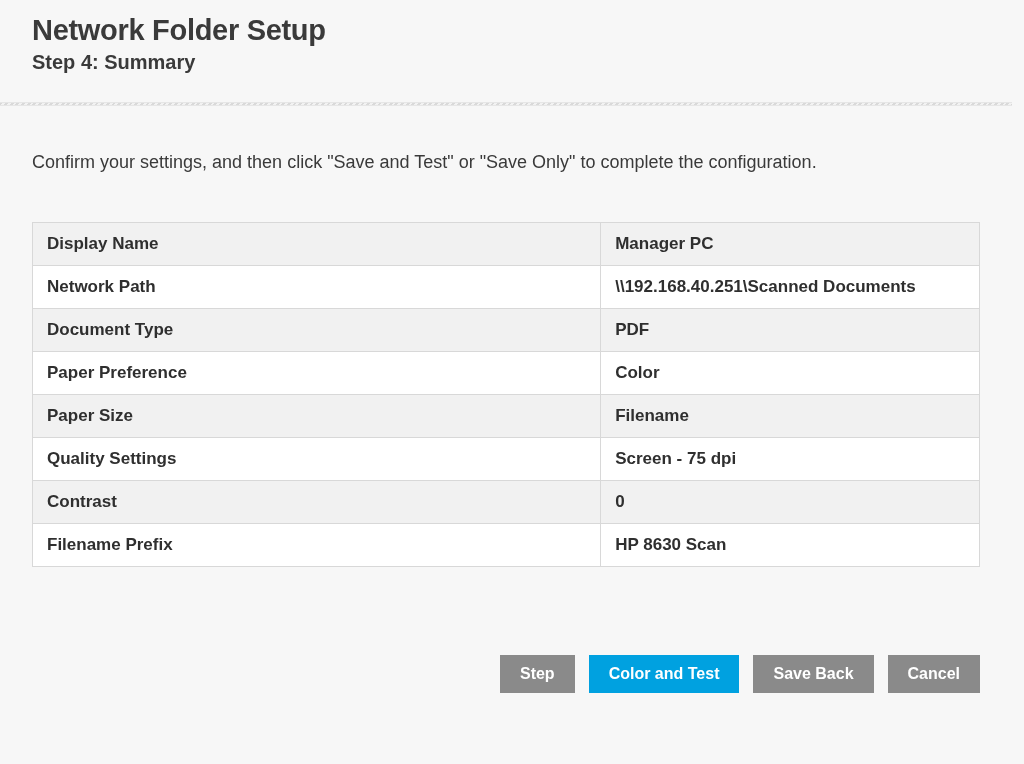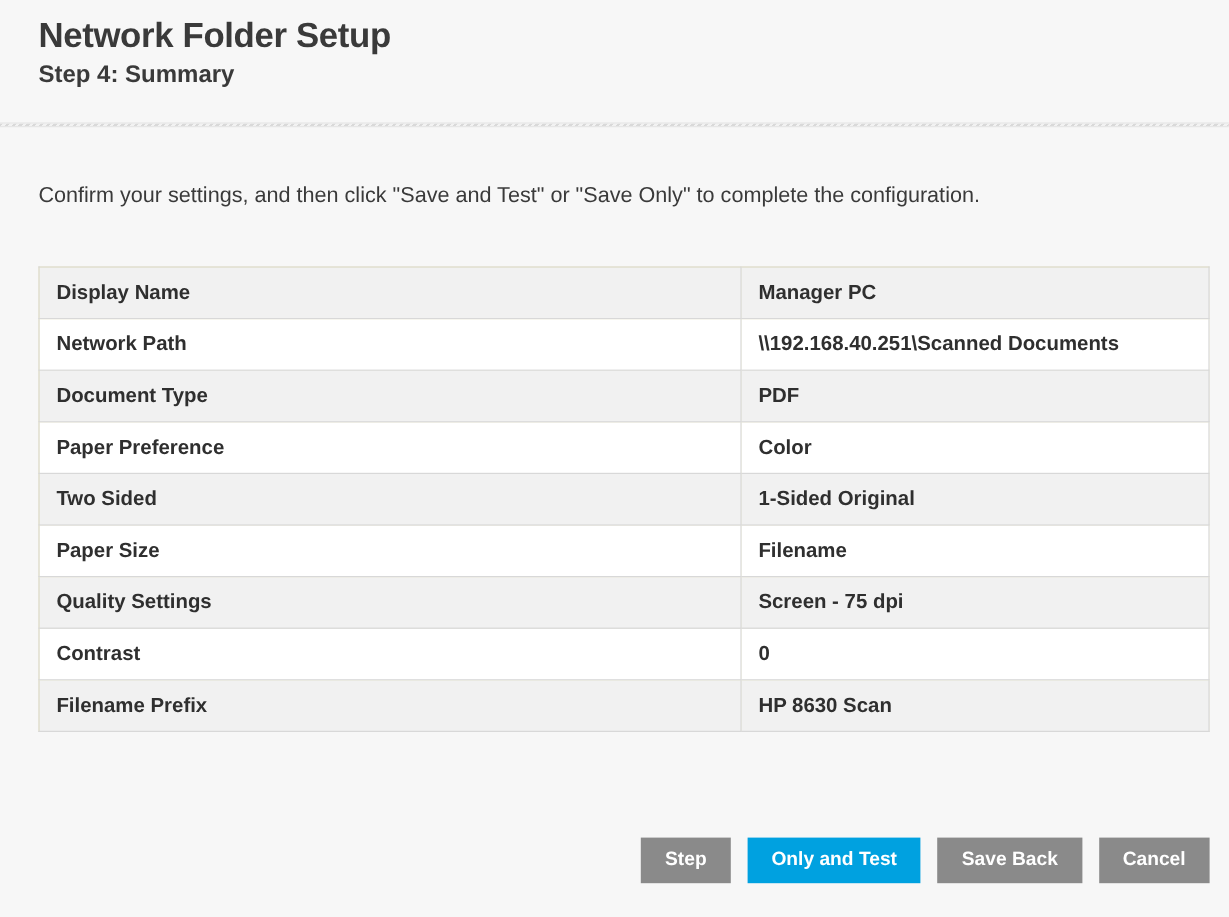--- a/index.html
+++ b/index.html
@@ -1,17 +1,17 @@
 <!DOCTYPE html>
 <html><head>
 <meta charset="utf-8">
 <style>
   * { box-sizing: border-box; margin: 0; padding: 0; }
   html, body { width: 1024px; height: 764px; font-family: "Helvetica Neue", Arial, sans-serif; background: #f7f7f7; color: #333; }
-  .page { padding: 14px 16px 28px 32px; }
+  .page { padding: 14px 44px 28px 32px; }
   h1.title { font-size: 29px; font-weight: 700; color: #3a3a3a; letter-spacing: -0.3px; margin-bottom: 4px; }
   h2.subtitle { font-size: 20px; font-weight: 700; color: #3a3a3a; margin-bottom: 28px; }
   .divider {
     height: 4px;
     margin: 0 -32px 46px -32px;
     background: repeating-linear-gradient(135deg,#d9d9d9 0 2px,#f2f2f2 2px 4px);
     border-top: 1px solid #e6e6e6;
     border-bottom: 1px solid #e6e6e6;
   }
   p.instruction { font-size: 18px; color: #3a3a3a; margin-bottom: 49px; }
@@ -60,42 +60,38 @@
         </tr>
       <tr>
           <td class="label">Document Type</td>
           <td class="value">PDF</td>
         </tr>
       <tr>
           <td class="label">Paper Preference</td>
           <td class="value">Color</td>
         </tr>
       <tr>
-          <td class="label">Two Sided</td>
-          <td class="value">1-Sided Original</td>
-        </tr>
-      <tr>
           <td class="label">Paper Size</td>
           <td class="value">Filename</td>
         </tr>
       <tr>
           <td class="label">Quality Settings</td>
           <td class="value">Screen - 75 dpi</td>
         </tr>
       <tr>
           <td class="label">Contrast</td>
           <td class="value">0</td>
         </tr>
       <tr>
           <td class="label">Filename Prefix</td>
           <td class="value">HP 8630 Scan</td>
         </tr>
     </tbody>
   </table>
 
   <div class="button-row">
     <button class="action gray">Step</button>
-    <button class="action primary">Only and Test</button>
+    <button class="action primary">Color and Test</button>
     <button class="action gray">Save Back</button>
     <button class="action gray">Cancel</button>
   </div>
 
 </div>
 
 </body></html>

